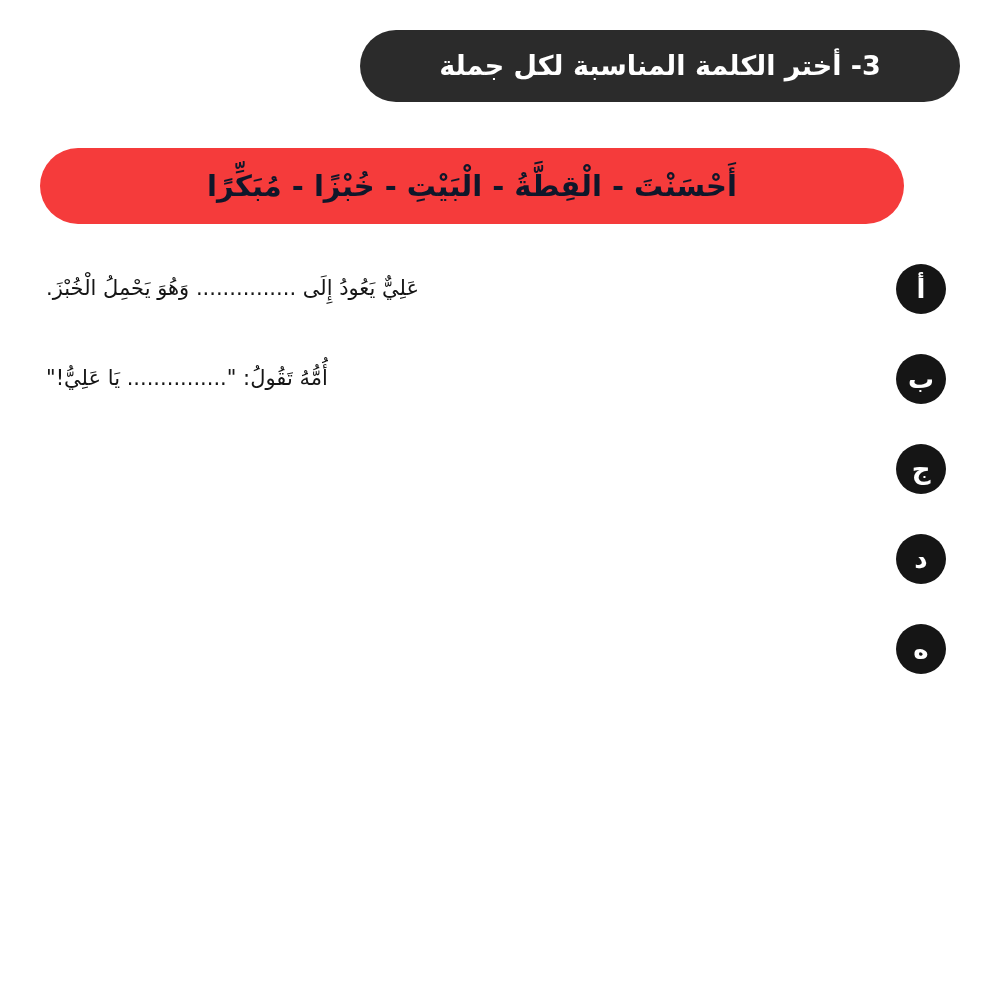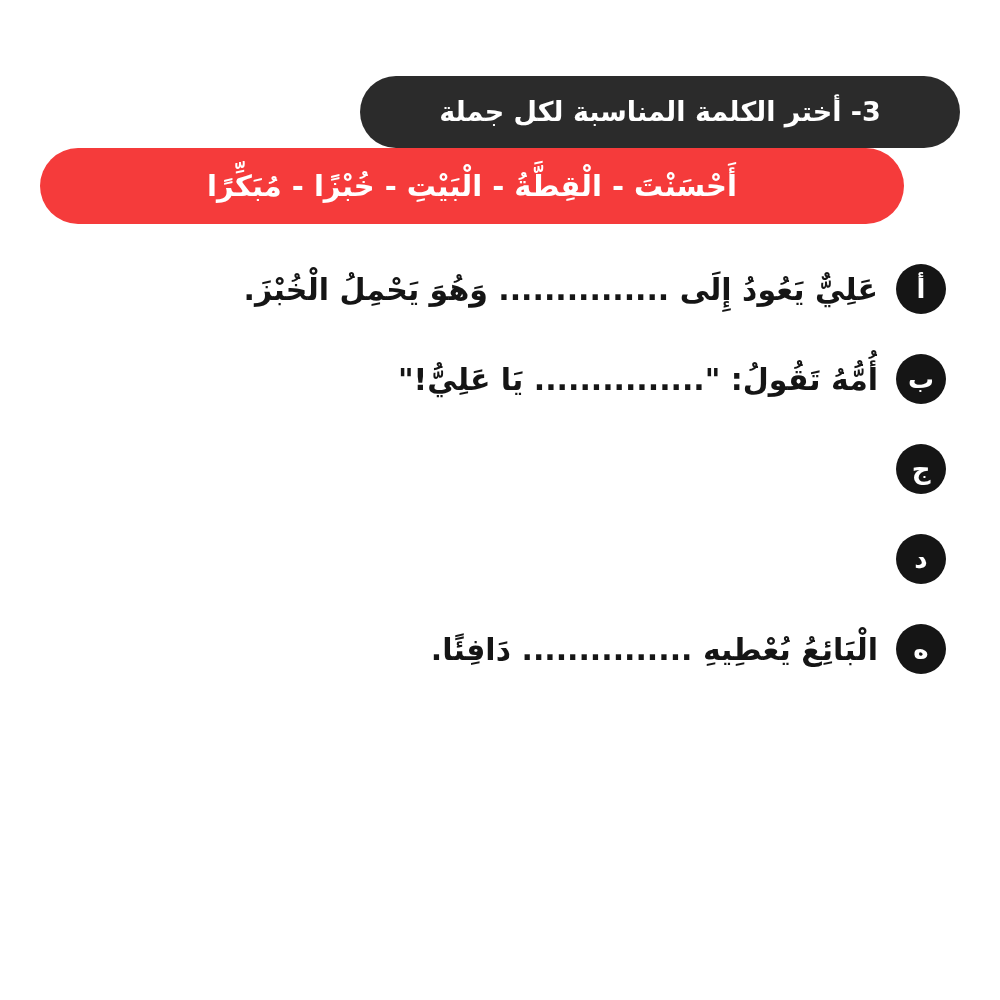--- a/index.html
+++ b/index.html
@@ -28,21 +28,20 @@
     right: 40px;
     left: 360px;
     height: 72px;
     background: #2b2b2b;
     border-radius: 36px;
     display: flex;
     align-items: center;
     justify-content: center;
     padding: 0 28px;
     box-sizing: border-box;
-    margin-top: 46px;
   }
   .title-pill .title-text {
     color: #ffffff;
     font-size: 27px;
     line-height: 1.3;
     font-weight: 700;
     white-space: nowrap;
     direction: rtl;
   }
 
@@ -55,21 +54,21 @@
     height: 76px;
     background: #f53b3b;
     border-radius: 38px;
     display: flex;
     align-items: center;
     justify-content: center;
     padding: 0 26px;
     box-sizing: border-box;
   }
   .wordbank-pill .wordbank-text {
-    color: #ffffff;
+    color: #0f172a;
     font-size: 29px;
     font-weight: 700;
     white-space: nowrap;
     direction: rtl;
     letter-spacing: 0.3px;
   }
 
   
   .questions {
     position: absolute;
@@ -95,25 +94,25 @@
     display: flex;
     align-items: center;
     justify-content: center;
     font-size: 26px;
     font-weight: 700;
     margin-left: 18px;
     margin-right: 14px;
   }
   .q-text {
     flex: 1 1 auto;
-    text-align: right;
-    font-size: 30px;
+    text-align: left;
+    font-size: 21px;
     line-height: 1.5;
     color: #151515;
-    font-weight: 700;
+    font-weight: 400;
     direction: rtl;
     padding-left: 6px;
   }
 </style>
 </head>
 <body>
 
 <div class="page">
 
   <div class="title-pill">
@@ -139,18 +138,17 @@
     <div class="q-row">
       <span class="q-marker">ج</span>
     </div>
 
     <div class="q-row">
       <span class="q-marker">د</span>
     </div>
 
     <div class="q-row">
       <span class="q-marker">ه</span>
-      <span class="q-text">الْبَائِعُ يُعْطِيهِ ............... دَافِئًا.</span>
     </div>
 
   </div>
 
 </div>
 
 </body></html>

